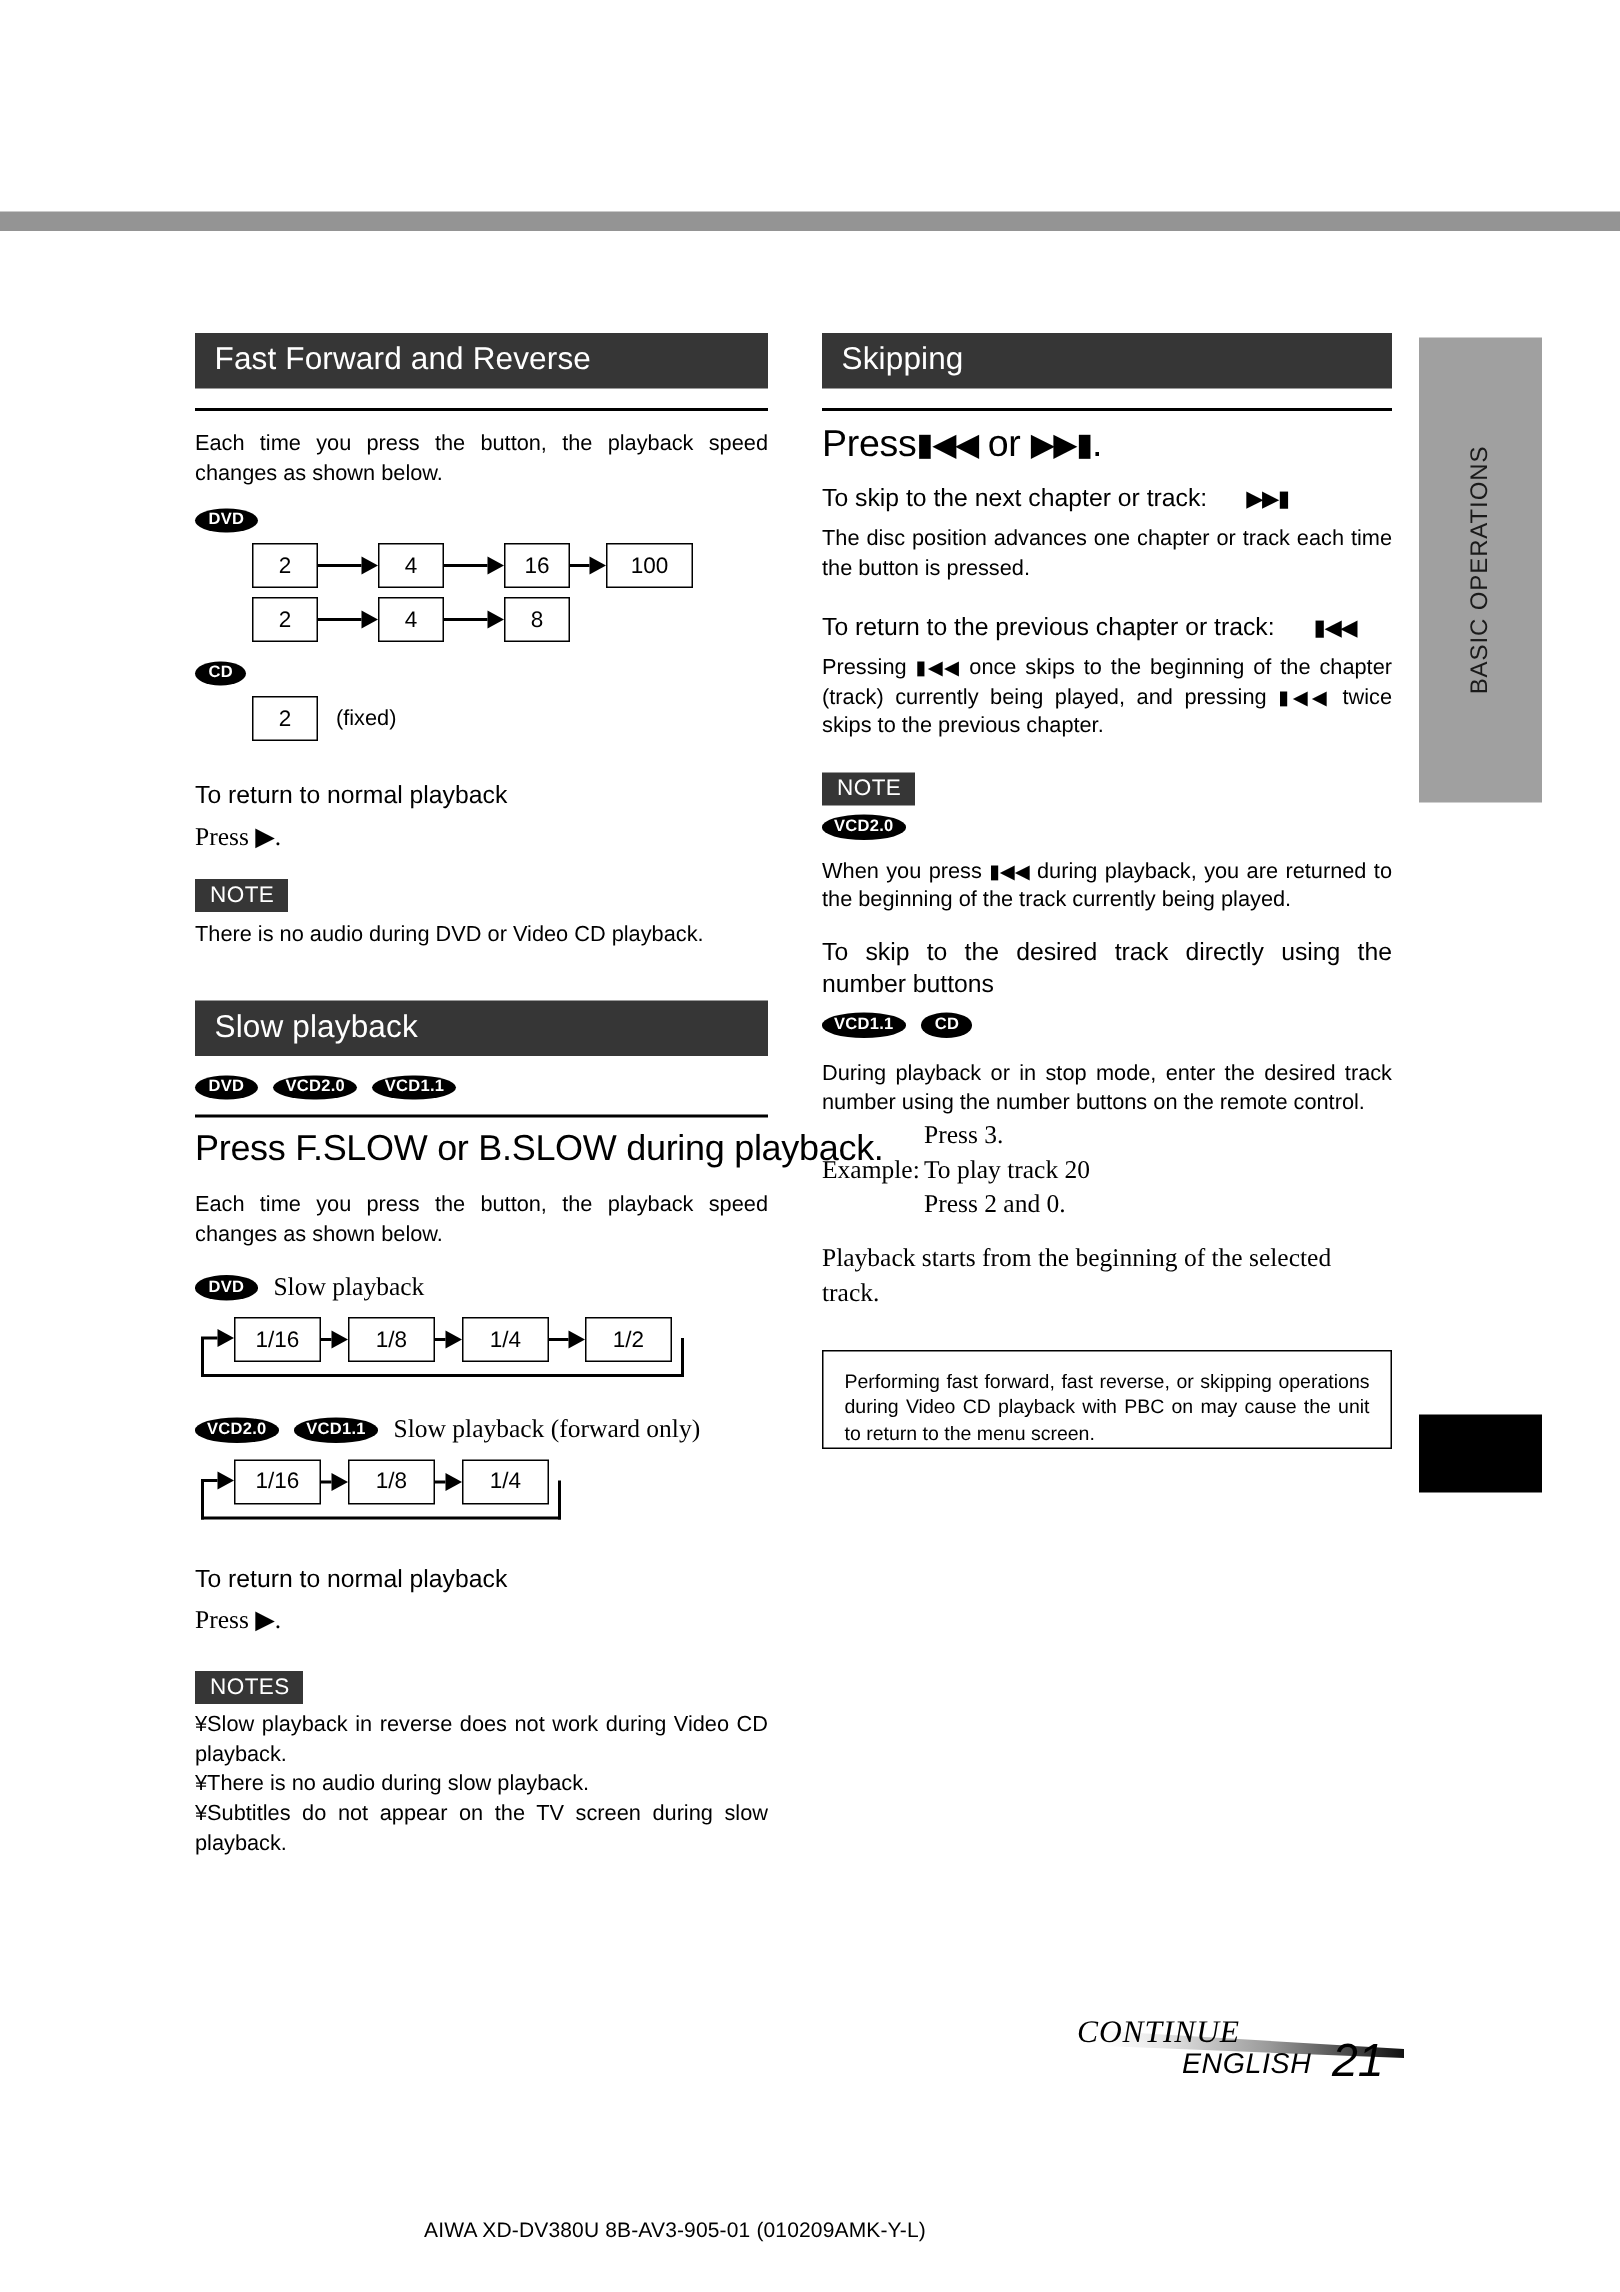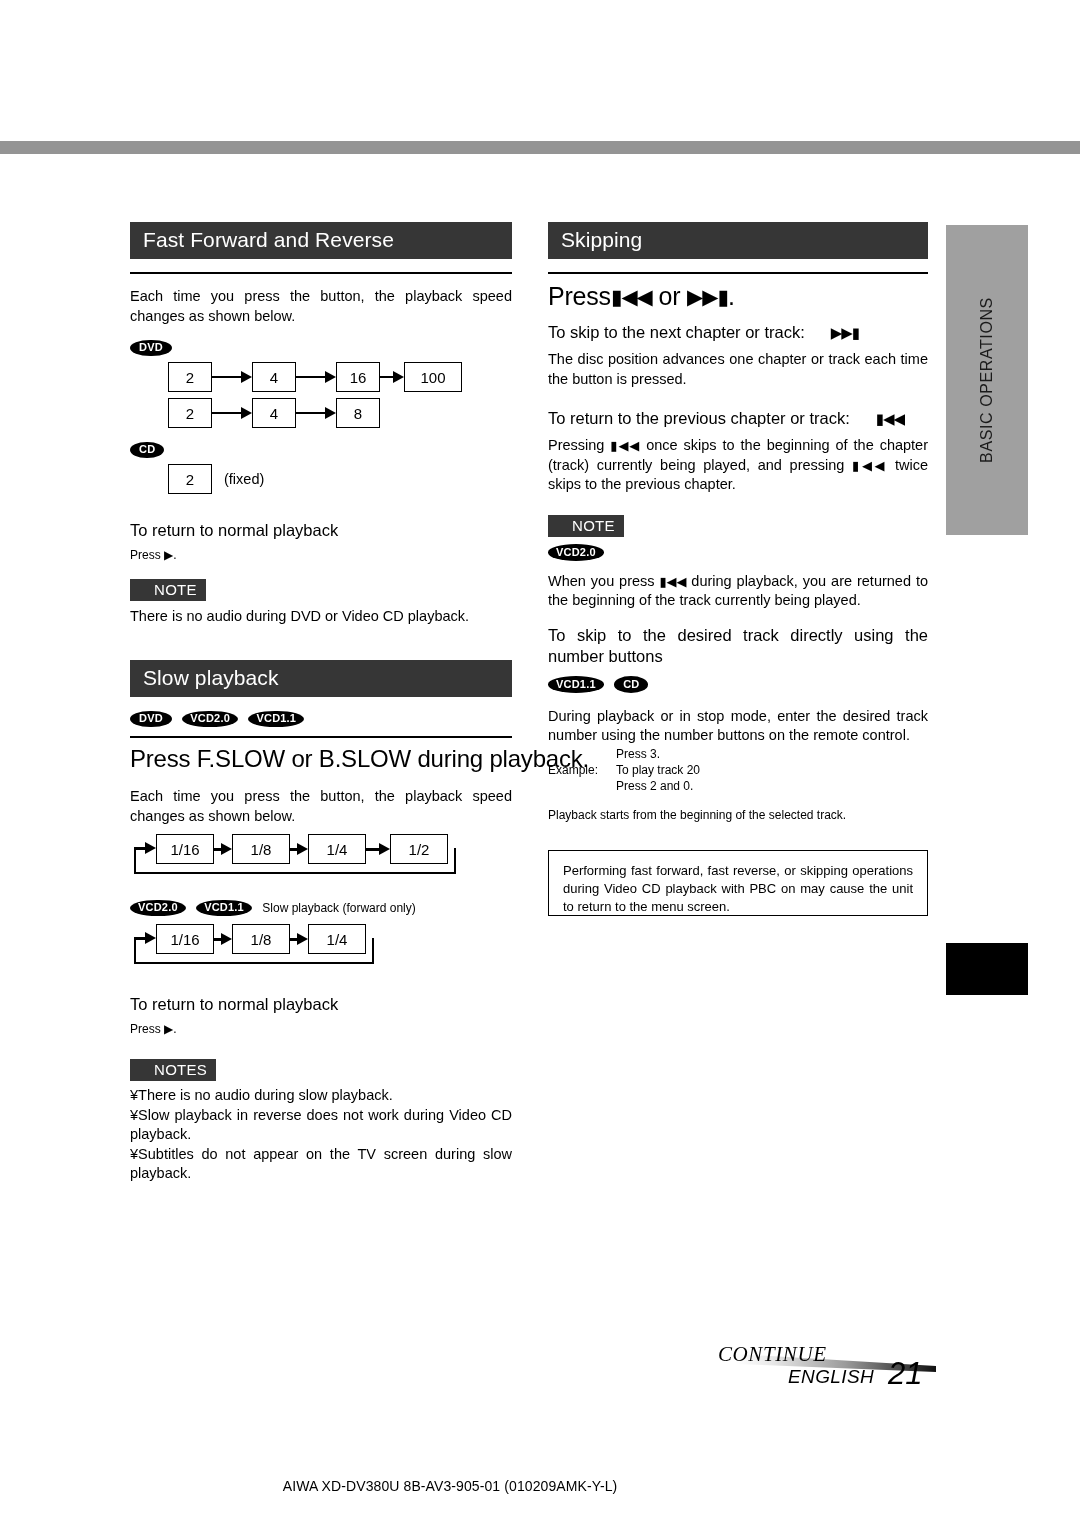--- a/index.html
+++ b/index.html
@@ -32,21 +32,21 @@
   
   .headline{
     font-size:25px;line-height:1.2;margin-top:7px;letter-spacing:-.2px;
   }
   .headline .ico{font-size:21px;letter-spacing:-1px;vertical-align:1px;}
 
   
   .body{font-size:14.5px;line-height:1.35;margin-top:13px;text-align:justify;}
   .sub{font-size:16.5px;line-height:1.3;margin-top:14px;text-align:justify;}
   .sub.nj{text-align:left;}
-  .small{font-size:12px;line-height:1.35;}
+  .small{font-size:17px;line-height:1.35;font-family:Liberation Serif, serif;}
 
   
   .badge{
     display:inline-block;background:#000;color:#fff;
     border-radius:50%/50%;
     font-size:11px;font-weight:bold;
     padding:2.5px 9px 3px 9px;
     line-height:1;letter-spacing:.2px;
     vertical-align:middle;
     margin-right:6px;
@@ -83,21 +83,21 @@
   .loop .inarrow .hd{width:0;height:0;border-left:11px solid #000;border-top:6.5px solid transparent;border-bottom:6.5px solid transparent;}
   .loop .back{
     position:absolute;left:4px;top:14px;
     border-left:2.2px solid #000;border-bottom:2.2px solid #000;border-right:2.2px solid #000;
     height:26px;box-sizing:border-box;
   }
 
   
   .note-tag{
     display:inline-block;background:#363636;color:#fff;
-    font-size:15px;padding:2px 9px 3px 24px;margin-top:16px;letter-spacing:.3px;
+    font-size:15px;padding:2px 9px 3px 10px;margin-top:16px;letter-spacing:.3px;
   }
   .note-body{font-size:14.5px;line-height:1.35;margin-top:6px;text-align:justify;}
   .note-list{font-size:14.5px;line-height:1.35;margin-top:5px;}
   .note-list .li{text-align:justify;margin-bottom:0;}
 
   
   .boxed{
     border:1.5px solid #000;padding:11px 14px 0 14px;margin-top:26px;
     font-size:13px;line-height:1.38;text-align:justify;
   }
@@ -213,20 +213,24 @@
       <span class="badge wide">VCD2.0</span>
       <span class="badge wide">VCD1.1</span>
     </div>
 
     <div class="rule-dbl-tight"></div>
 
     <div class="headline" style="white-space:nowrap;font-size:24px;">Press F.SLOW or B.SLOW during playback.</div>
 
     <div class="body">Each time you press the button, the playback speed changes as shown below.</div>
 
+    <div class="badge-row" style="margin-top:14px;">
+      <span class="badge">DVD</span>
+      <span class="small" style="vertical-align:middle;">Slow playback</span>
+    </div>
 
     <div class="loop" style="height:48px;margin-top:8px;">
       <div class="inarrow">
           <div class="ln"></div>
           <div class="hd"></div>
         </div>
       <div class="row">
         <div class="cell w2">1/16</div>
         <div class="arr xs">
             <div class="ln"></div>
@@ -272,22 +276,22 @@
         <div class="cell w2">1/4</div>
       </div>
       <div class="back" style="width:240px;"></div>
     </div>
 
     <div class="sub nj" style="margin-top:22px;">To return to normal playback</div>
     <div class="small" style="margin-top:5px;">Press ▶.</div>
 
     <div class="note-tag" style="margin-top:22px;">NOTES</div>
     <div class="note-list">
+      <div class="li"><span>¥</span><span>Slow playback in reverse does not work during Video CD playback.</span></div>
       <div class="li"><span>¥</span><span>There is no audio during slow playback.</span></div>
-      <div class="li"><span>¥</span><span>Slow playback in reverse does not work during Video CD playback.</span></div>
       <div class="li"><span>¥</span><span>Subtitles do not appear on the TV screen during slow playback.</span></div>
     </div>
 
   </div>
 
   <div class="col-right">
 
     <div class="sec-bar">Skipping</div>
     <div class="rule-dbl"></div>
 

